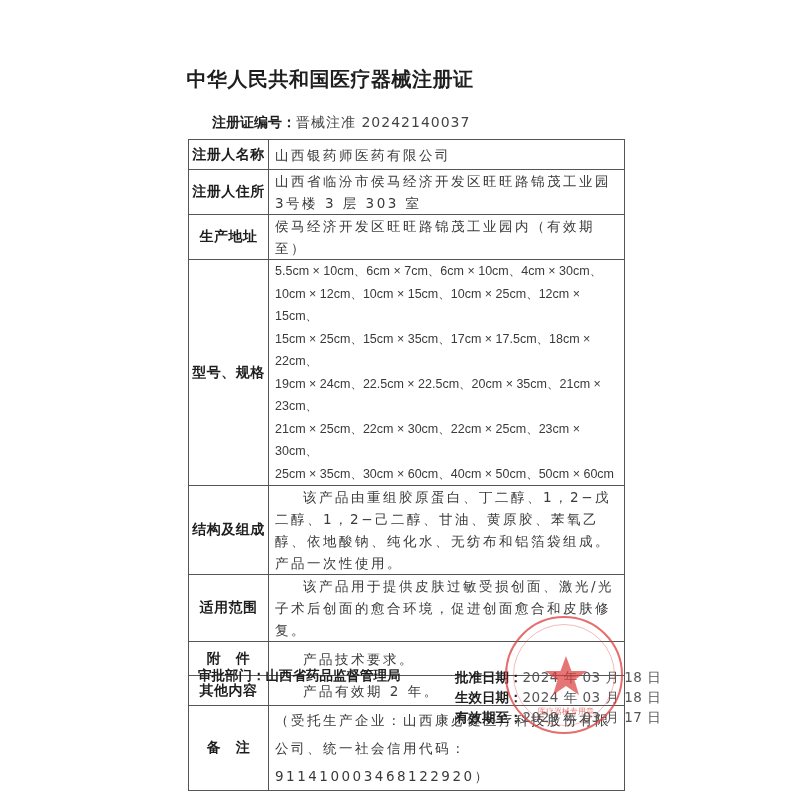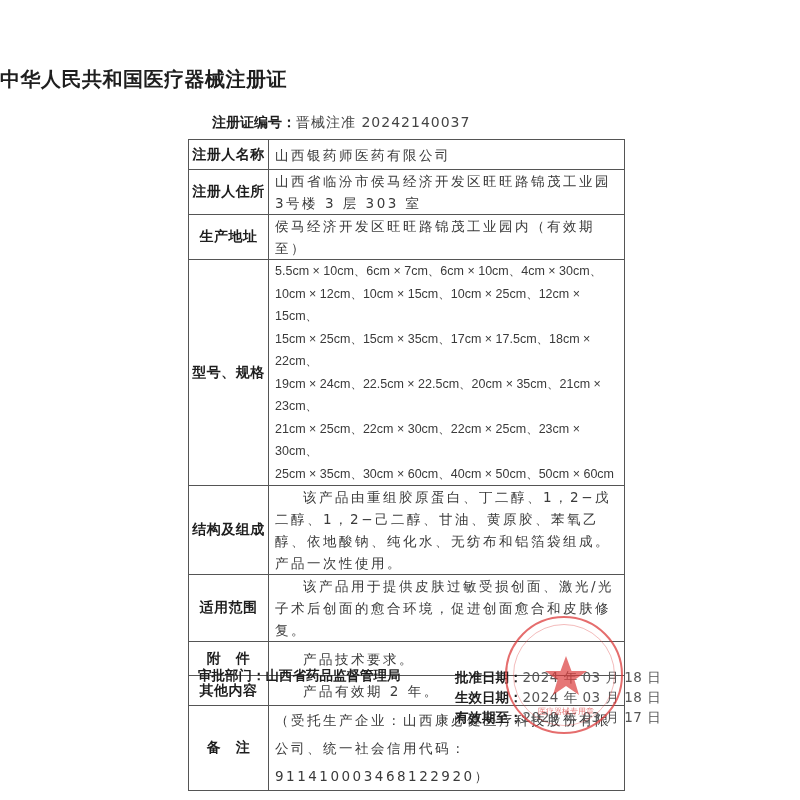--- a/index.html
+++ b/index.html
@@ -1,21 +1,21 @@
 <!DOCTYPE html>
 <html><head>
 <meta charset="utf-8">
 <style>
   html, body { margin: 0; padding: 0; }
   body {
     width: 800px; height: 800px; background: #ffffff; position: relative; overflow: hidden;
     font-family: "DejaVu Sans", "Liberation Sans", sans-serif; color: #2a2a2a;
   }
   .title {
-    position: absolute; left: 0; width: 660px; top: 66px; text-align: left;
+    position: absolute; left: 0; width: 660px; top: 66px; text-align: center;
     font-size: 20px; font-weight: bold; color: #1e1e1e; letter-spacing: 0.5px;
   }
   .regno {
     position: absolute; left: 212px; top: 114px; font-size: 14px; color: #2a2a2a;
   }
   .regno .lbl { font-weight: bold; color: #1e1e1e; }
   .regno .val { color: #444; letter-spacing: 1px; text-align: right; }
   table.cert {
     position: absolute; left: 188px; top: 139px; width: 437px;
     border-collapse: collapse; table-layout: fixed;

